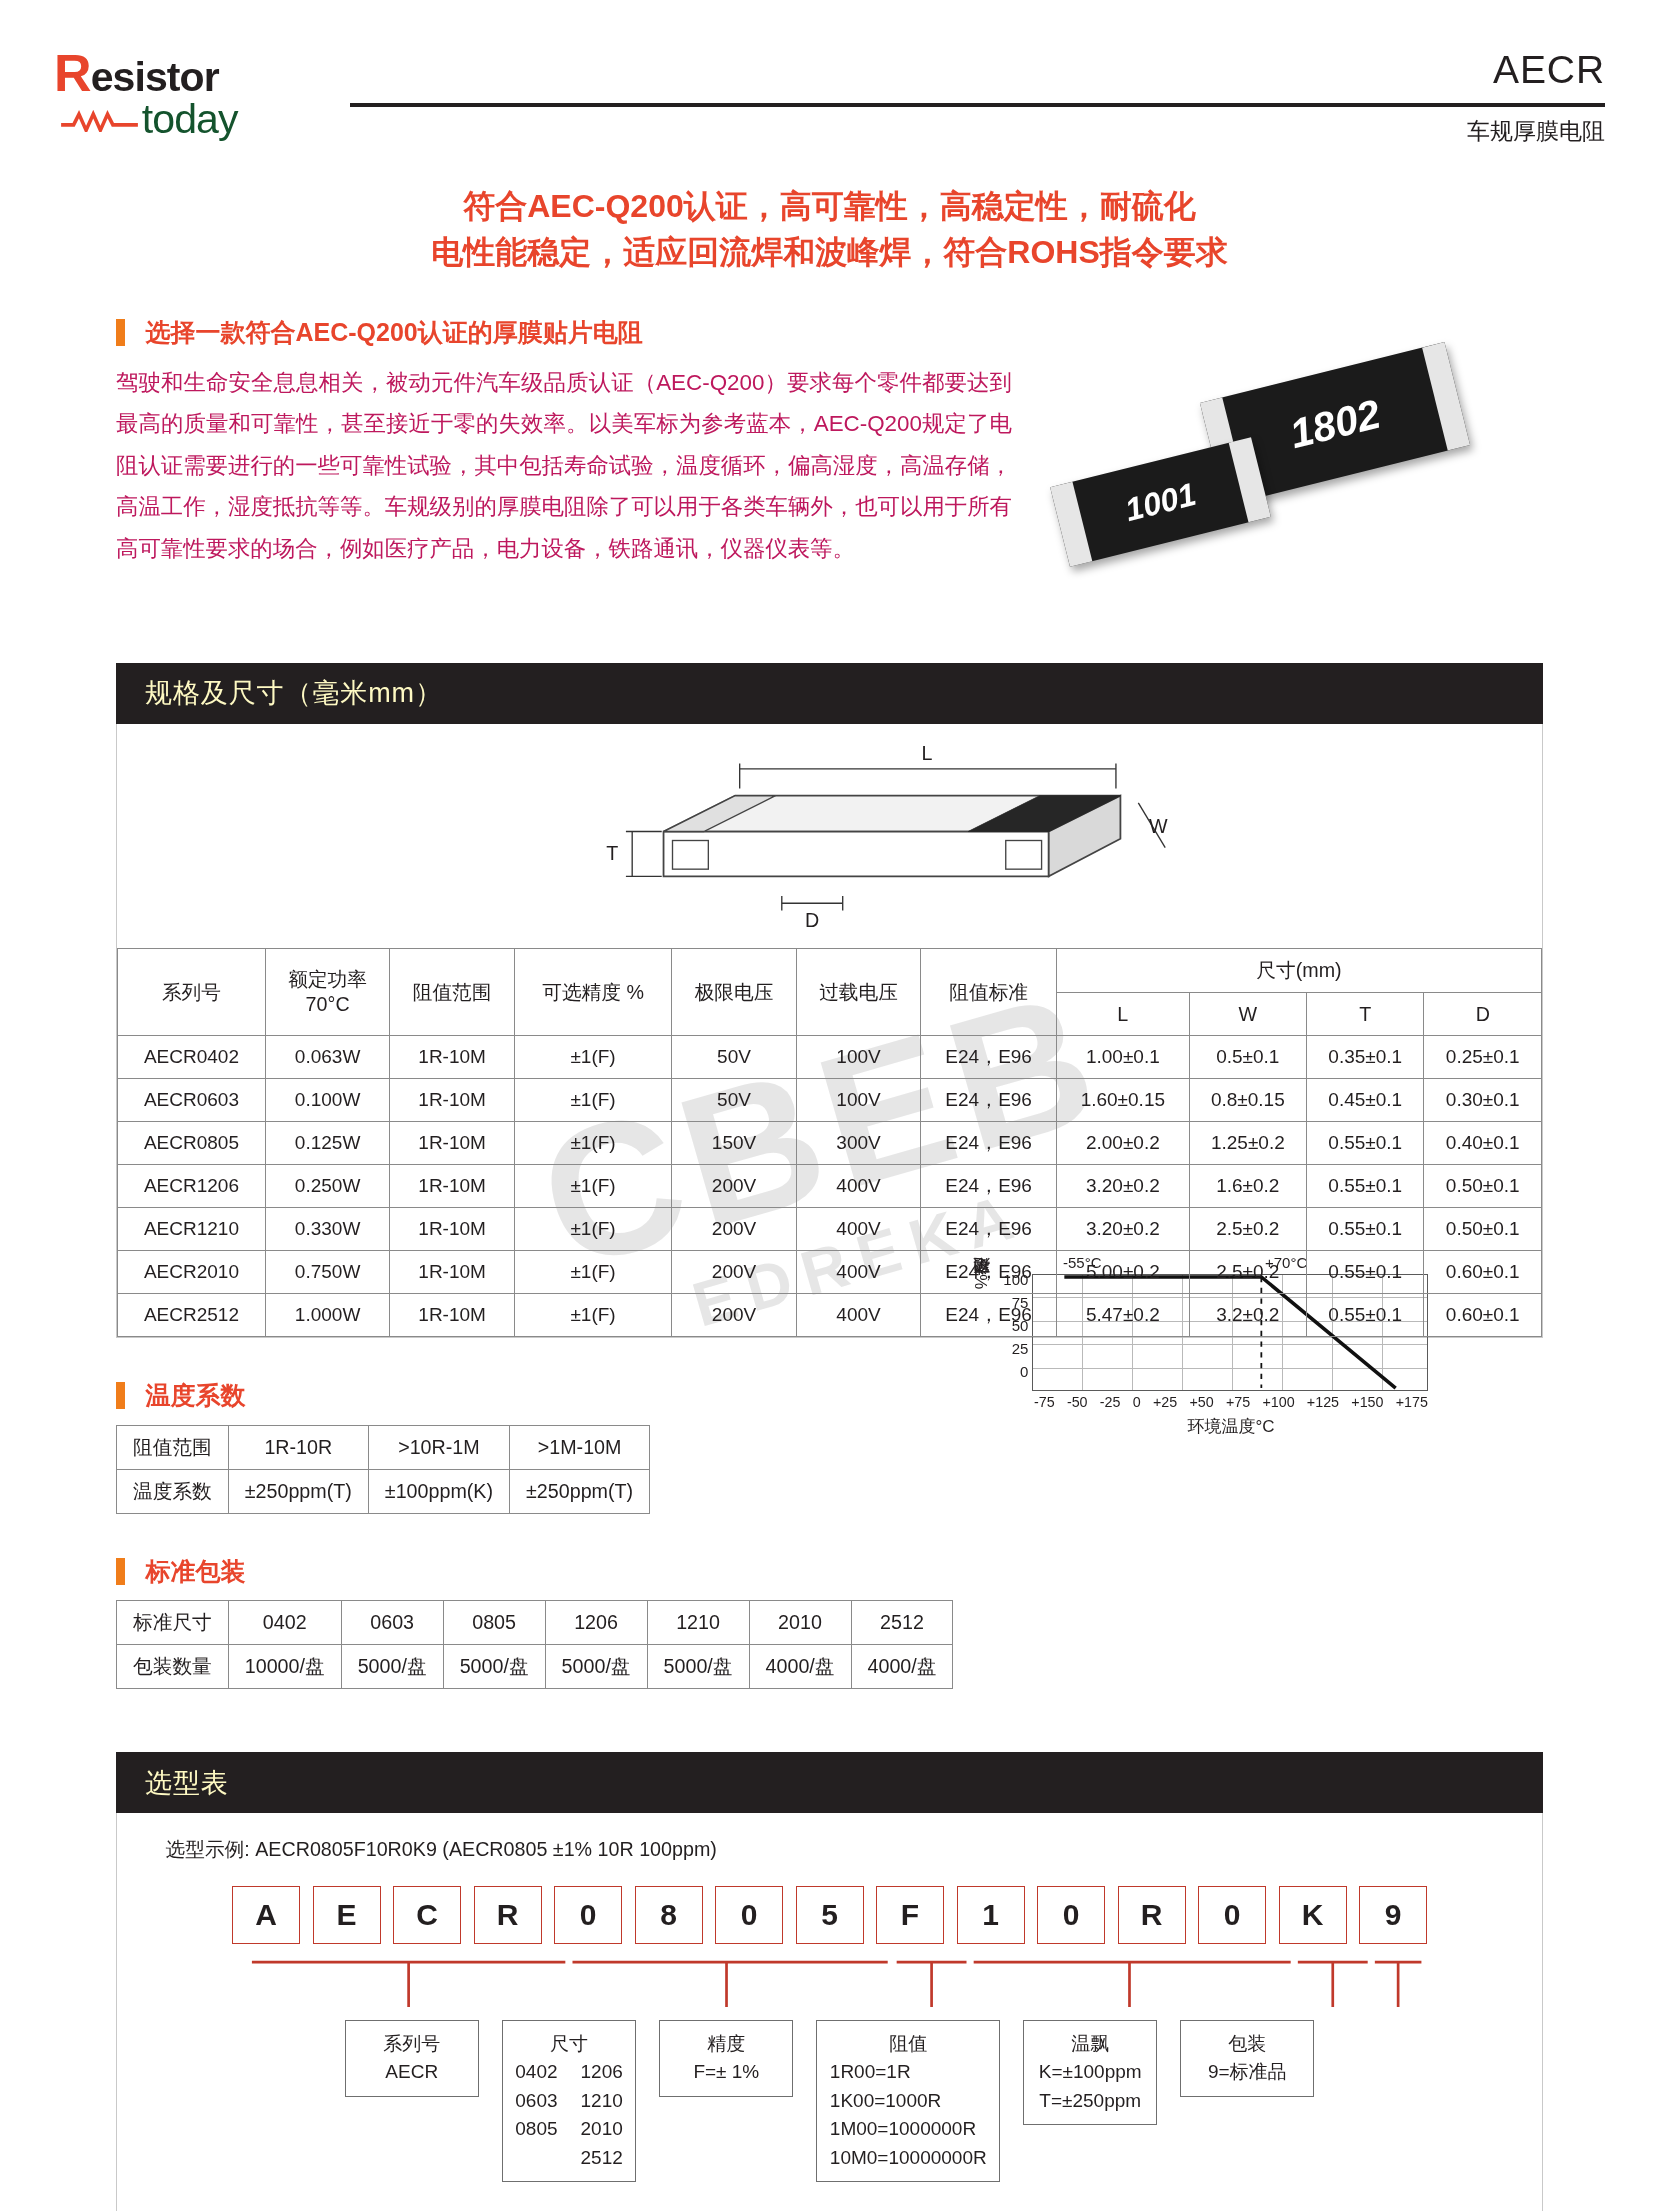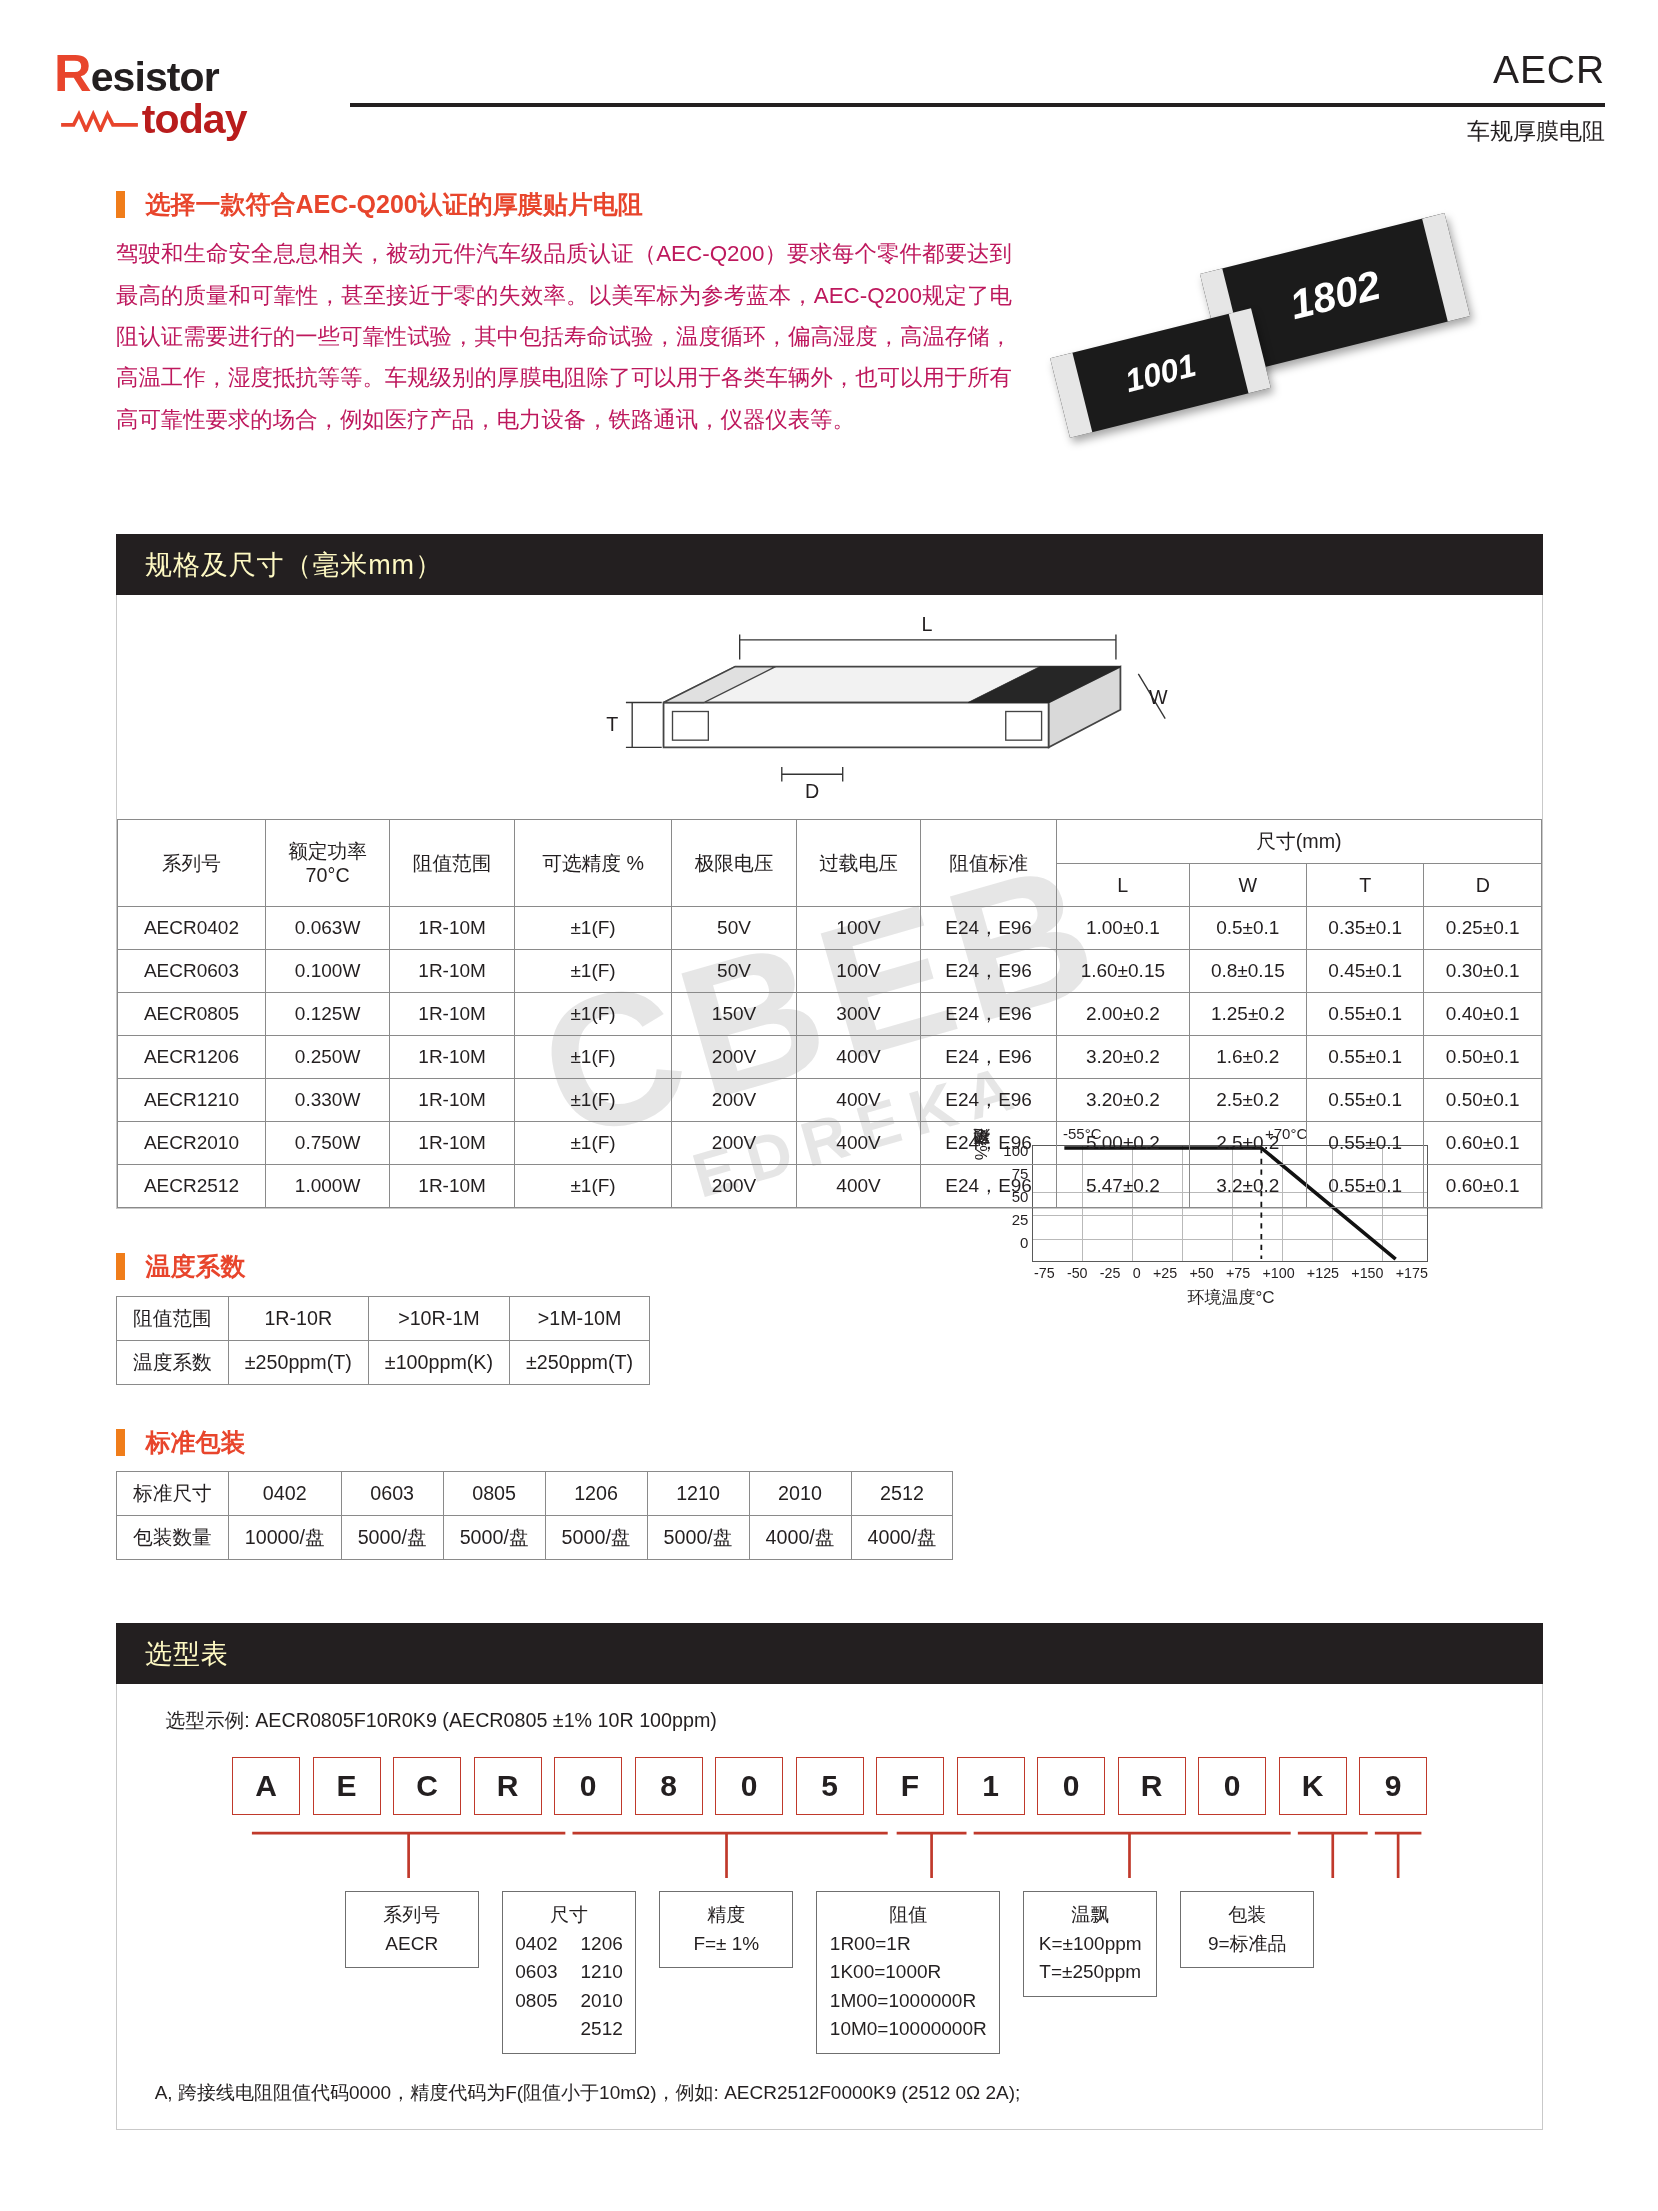--- a/index.html
+++ b/index.html
@@ -46,21 +46,21 @@
   .logo-bottom{
     display:flex;
     align-items:center;
     margin-top:-5.4px;
     margin-left:7.2px;
   }
   .wave{
     width:77px;height:25px;margin-right:3.6px;
   }
   .logo-today{
-    font-size:41px;font-weight:bold;color:#b91c1c;letter-spacing:-0.9px;
+    font-size:41px;font-weight:normal;color:#14532d;letter-spacing:-0.9px;
   }
   .header-right{
     flex:1;
     text-align:right;
     padding-top:5.4px;
   }
   .hdr-title{
     font-size:39px;
     letter-spacing:0.9px;
     color:#231f20;
@@ -302,20 +302,24 @@
         <span class="logo-today">today</span>
       </div>
     </div>
     <div class="header-right">
       <div class="hdr-title">AECR</div>
       <div class="hdr-rule"></div>
       <div class="hdr-sub">车规厚膜电阻</div>
     </div>
   </div>
 
+  <div class="banner">
+    <div>符合AEC-Q200认证，高可靠性，高稳定性，耐硫化</div>
+    <div>电性能稳定，适应回流焊和波峰焊，符合ROHS指令要求</div>
+  </div>
 
   <div class="sec-head">
     <div class="sec-bar"></div>
     <div class="sec-title">选择一款符合AEC-Q200认证的厚膜贴片电阻</div>
   </div>
   <div class="intro-wrap">
     <div class="intro-text">驾驶和生命安全息息相关，被动元件汽车级品质认证（AEC-Q200）要求每个零件都要达到最高的质量和可靠性，甚至接近于零的失效率。以美军标为参考蓝本，AEC-Q200规定了电阻认证需要进行的一些可靠性试验，其中包括寿命试验，温度循环，偏高湿度，高温存储，高温工作，湿度抵抗等等。车规级别的厚膜电阻除了可以用于各类车辆外，也可以用于所有高可靠性要求的场合，例如医疗产品，电力设备，铁路通讯，仪器仪表等。</div>
     <div class="chips">
       <div class="chip chip-big">
         <div class="body">1802</div>

